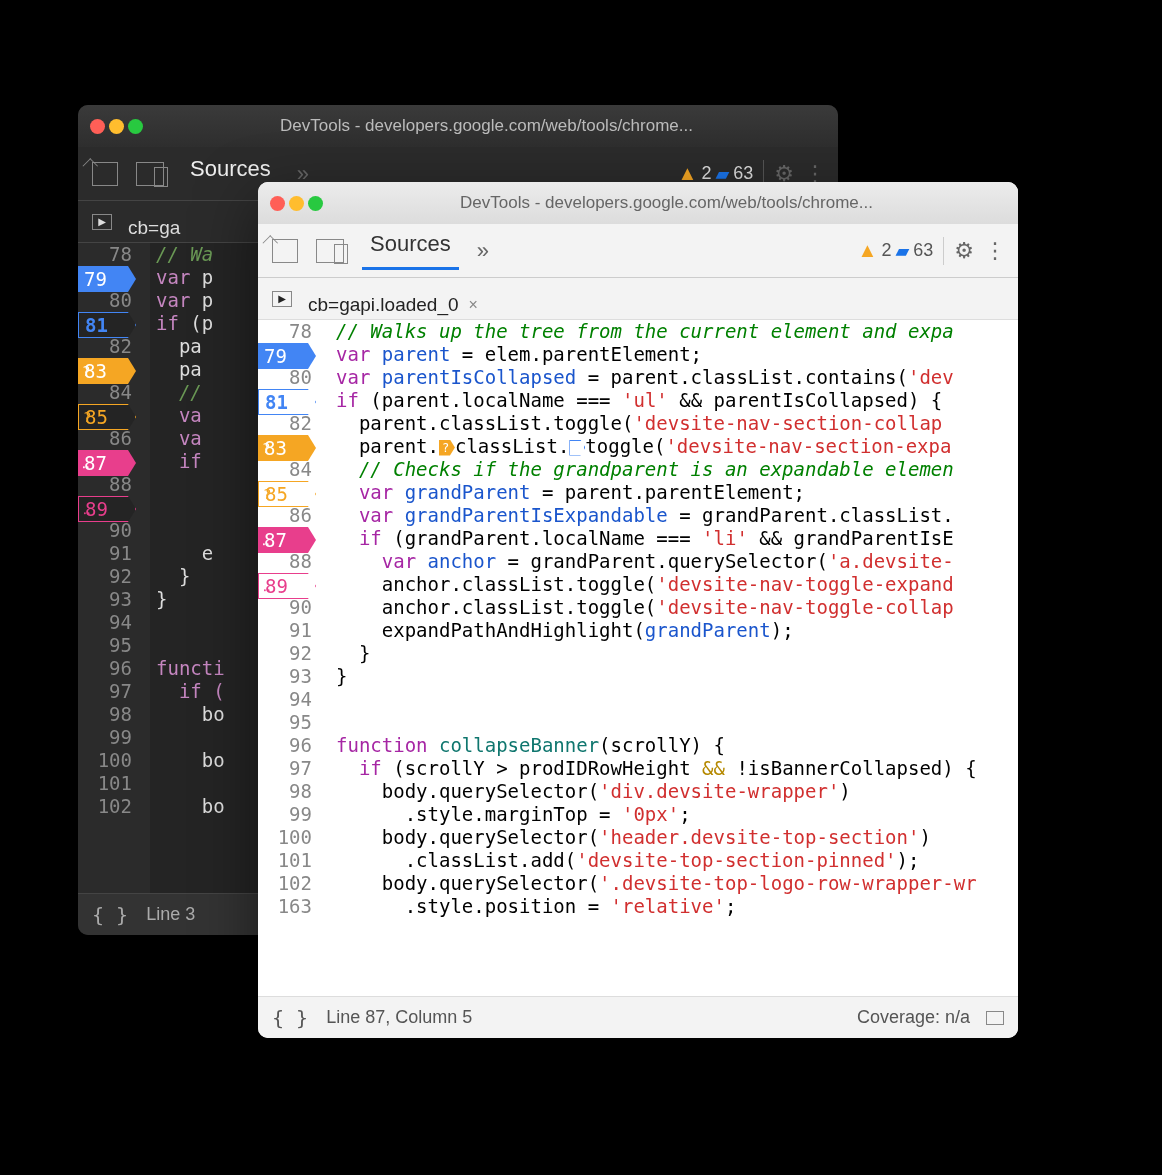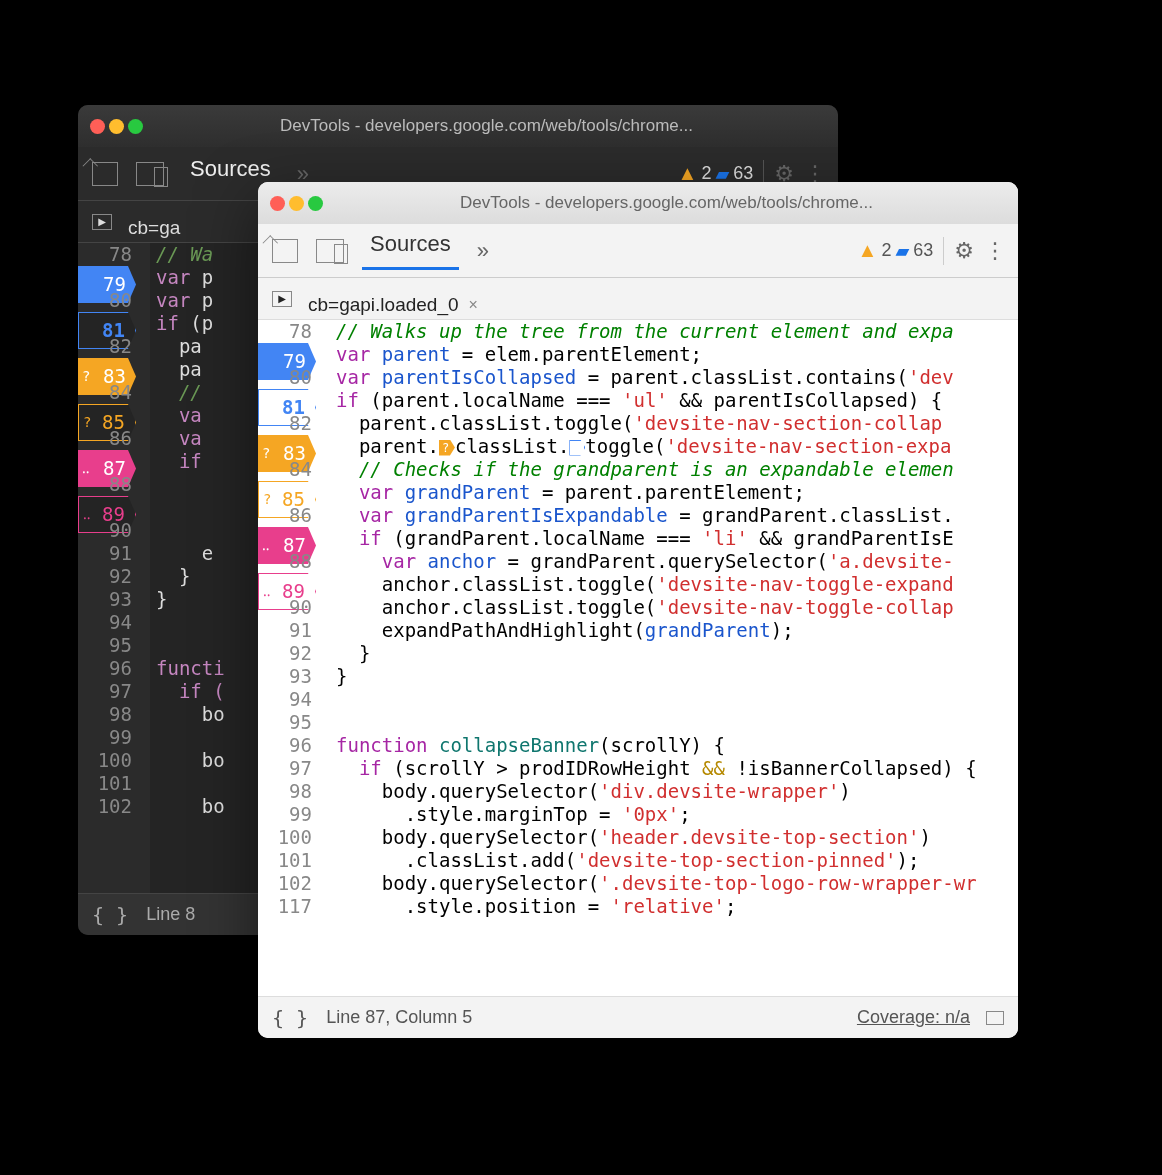--- a/index.html
+++ b/index.html
@@ -98,23 +98,23 @@
   }
   .win-dark .code-area { background:#242424; color:#ddd;}
   .win-light .code-area { background:#fff; color:#000;}
 
   .gutter { width:72px; text-align:right; padding-right:12px; user-select:none;}
   .win-dark .gutter { background:#2b2b2b; color:#888;}
   .win-light .gutter { background:#fff; color:#888;}
 
   .gline { position:relative; height:23px; padding-right:6px;}
   .bp {
-    position:absolute; left:0; top:0; height:37px;
-    padding-left:16px; padding-right:10px;
-    display:flex; align-items:center; justify-content:flex-end;
+    position:absolute; left:0; top:0; height:26px;
+    padding-left:6px; padding-right:10px;
+    display:flex; align-items:center; justify-content:flex-start;
     color:#fff; font-weight:500;
     clip-path: polygon(0 0, calc(100% - 8px) 0, 100% 50%, calc(100% - 8px) 100%, 0 100%);
     min-width: 58px;
   }
   .bp-blue-solid { background:#4285f4; }
   .bp-blue-outline { background:#fff; border:1.5px solid #4285f4; color:#4285f4;font-weight:bold;}
   .win-dark .bp-blue-outline { background:#242424;}
   .bp-orange-solid { background:#f5a623; }
   .bp-orange-outline { background:#fff; border:1.5px solid #f5a623; color:#f5a623;}
   .win-dark .bp-orange-outline { background:#242424;}
@@ -148,21 +148,21 @@
   }
 
   .statusbar {
     position:absolute; bottom:0; left:0; right:0;
     height:42px; display:flex; align-items:center; padding:0 14px; gap:18px;
     font-size:18px; border-top:1px solid #ddd;
   }
   .win-dark .statusbar { background:#333; color:#aaa; border-top:1px solid #444;}
   .win-light .statusbar { background:#f3f3f3; color:#555;}
   .braces { font-size:20px; font-family:monospace;}
-  .status-right { margin-left:auto; display:flex; align-items:center; gap:16px;text-decoration:underline;}
+  .status-right { margin-left:auto; display:flex; align-items:center; gap:16px;}
   .collapse-icon { width:18px; height:14px; border:1.5px solid #888;}
 </style>
 </head>
 <body>
 
 <div class="window win-dark">
   <div class="titlebar">
     <div class="traffic tf-red"></div>
     <div class="traffic tf-yellow"></div>
     <div class="traffic tf-green"></div>
@@ -244,21 +244,21 @@
         <div class="gline">98</div>
         <div class="gline">99</div>
         <div class="gline">100</div>
         <div class="gline">101</div>
         <div class="gline">102</div>
       </div>
     <div class="code-body" id="dark-code"><div class="cline"><span class="c-comment">// Wa</span></div><div class="cline"><span class="c-kw">var </span><span>p</span></div><div class="cline"><span class="c-kw">var </span><span>p</span></div><div class="cline"><span class="c-kw">if </span><span>(p</span></div><div class="cline">  pa</div><div class="cline">  pa</div><div class="cline"><span class="c-comment">  //</span></div><div class="cline"><span class="c-kw">  va</span></div><div class="cline"><span class="c-kw">  va</span></div><div class="cline"><span class="c-kw">  if</span></div><div class="cline">    </div><div class="cline">    </div><div class="cline">    </div><div class="cline">    e</div><div class="cline">  }</div><div class="cline">}</div><div class="cline"></div><div class="cline"></div><div class="cline"><span class="c-kw">functi</span></div><div class="cline"><span class="c-kw">  if (</span></div><div class="cline">    bo</div><div class="cline">      </div><div class="cline">    bo</div><div class="cline">      </div><div class="cline">    bo</div></div>
   </div>
   <div class="statusbar">
     <span class="braces">{ }</span>
-    <span>Line 8</span>
+    <span>Line 3</span>
   </div>
 </div>
 
 <div class="window win-light">
   <div class="titlebar">
     <div class="traffic tf-red"></div>
     <div class="traffic tf-yellow"></div>
     <div class="traffic tf-green"></div>
     <div class="title-text">DevTools - developers.google.com/web/tools/chrome...</div>
   </div>
@@ -334,21 +334,21 @@
         <div class="gline">93</div>
         <div class="gline">94</div>
         <div class="gline">95</div>
         <div class="gline">96</div>
         <div class="gline">97</div>
         <div class="gline">98</div>
         <div class="gline">99</div>
         <div class="gline">100</div>
         <div class="gline">101</div>
         <div class="gline">102</div>
-        <div class="gline">117</div>
+        <div class="gline">163</div>
       </div>
     <div class="code-body" id="light-code"><div class="cline"><span class="c-comment">// Walks up the tree from the current element and expa</span></div><div class="cline"><span class="c-kw">var </span><span class="c-var">parent</span><span> = elem.parentElement;</span></div><div class="cline"><span class="c-kw">var </span><span class="c-var">parentIsCollapsed</span><span> = parent.classList.contains(</span><span class="c-str">'dev</span></div><div class="cline"><span class="c-kw">if </span><span>(parent.localName === </span><span class="c-str">'ul'</span><span> &amp;&amp; parentIsCollapsed) {</span></div><div class="cline"><span>  parent.classList.toggle(</span><span class="c-str">'devsite-nav-section-collap</span></div><div class="cline"><span>  parent.</span><span class="inline-badge-o"></span><span>classList.</span><span class="inline-badge-b"></span><span>toggle(</span><span class="c-str">'devsite-nav-section-expa</span></div><div class="cline"><span class="c-comment">  // Checks if the grandparent is an expandable elemen</span></div><div class="cline"><span class="c-kw">  var </span><span class="c-var">grandParent</span><span> = parent.parentElement;</span></div><div class="cline"><span class="c-kw">  var </span><span class="c-var">grandParentIsExpandable</span><span> = grandParent.classList.</span></div><div class="cline"><span class="c-kw">  if </span><span>(grandParent.localName === </span><span class="c-str">'li'</span><span> &amp;&amp; grandParentIsE</span></div><div class="cline"><span class="c-kw">    var </span><span class="c-var">anchor</span><span> = grandParent.querySelector(</span><span class="c-str">'a.devsite-</span></div><div class="cline"><span>    anchor.classList.toggle(</span><span class="c-str">'devsite-nav-toggle-expand</span></div><div class="cline"><span>    anchor.classList.toggle(</span><span class="c-str">'devsite-nav-toggle-collap</span></div><div class="cline"><span>    expandPathAndHighlight(</span><span class="c-var">grandParent</span><span>);</span></div><div class="cline"><span>  }</span></div><div class="cline"><span>}</span></div><div class="cline"><span></span></div><div class="cline"><span></span></div><div class="cline"><span class="c-kw">function </span><span class="c-fn">collapseBanner</span><span>(scrollY) {</span></div><div class="cline"><span class="c-kw">  if </span><span>(scrollY &gt; prodIDRowHeight </span><span class="c-op">&amp;&amp;</span><span> !isBannerCollapsed) {</span></div><div class="cline"><span>    body.querySelector(</span><span class="c-str">'div.devsite-wrapper'</span><span>)</span></div><div class="cline"><span>      .style.marginTop = </span><span class="c-str">'0px'</span><span>;</span></div><div class="cline"><span>    body.querySelector(</span><span class="c-str">'header.devsite-top-section'</span><span>)</span></div><div class="cline"><span>      .classList.add(</span><span class="c-str">'devsite-top-section-pinned'</span><span>);</span></div><div class="cline"><span>    body.querySelector(</span><span class="c-str">'.devsite-top-logo-row-wrapper-wr</span></div><div class="cline"><span>      .style.position = </span><span class="c-str">'relative'</span><span>;</span></div></div>
   </div>
   <div class="statusbar">
     <span class="braces">{ }</span>
     <span>Line 87, Column 5</span>
     <div class="status-right">
       <span>Coverage: n/a</span>
       <div class="collapse-icon"></div>
     </div>

